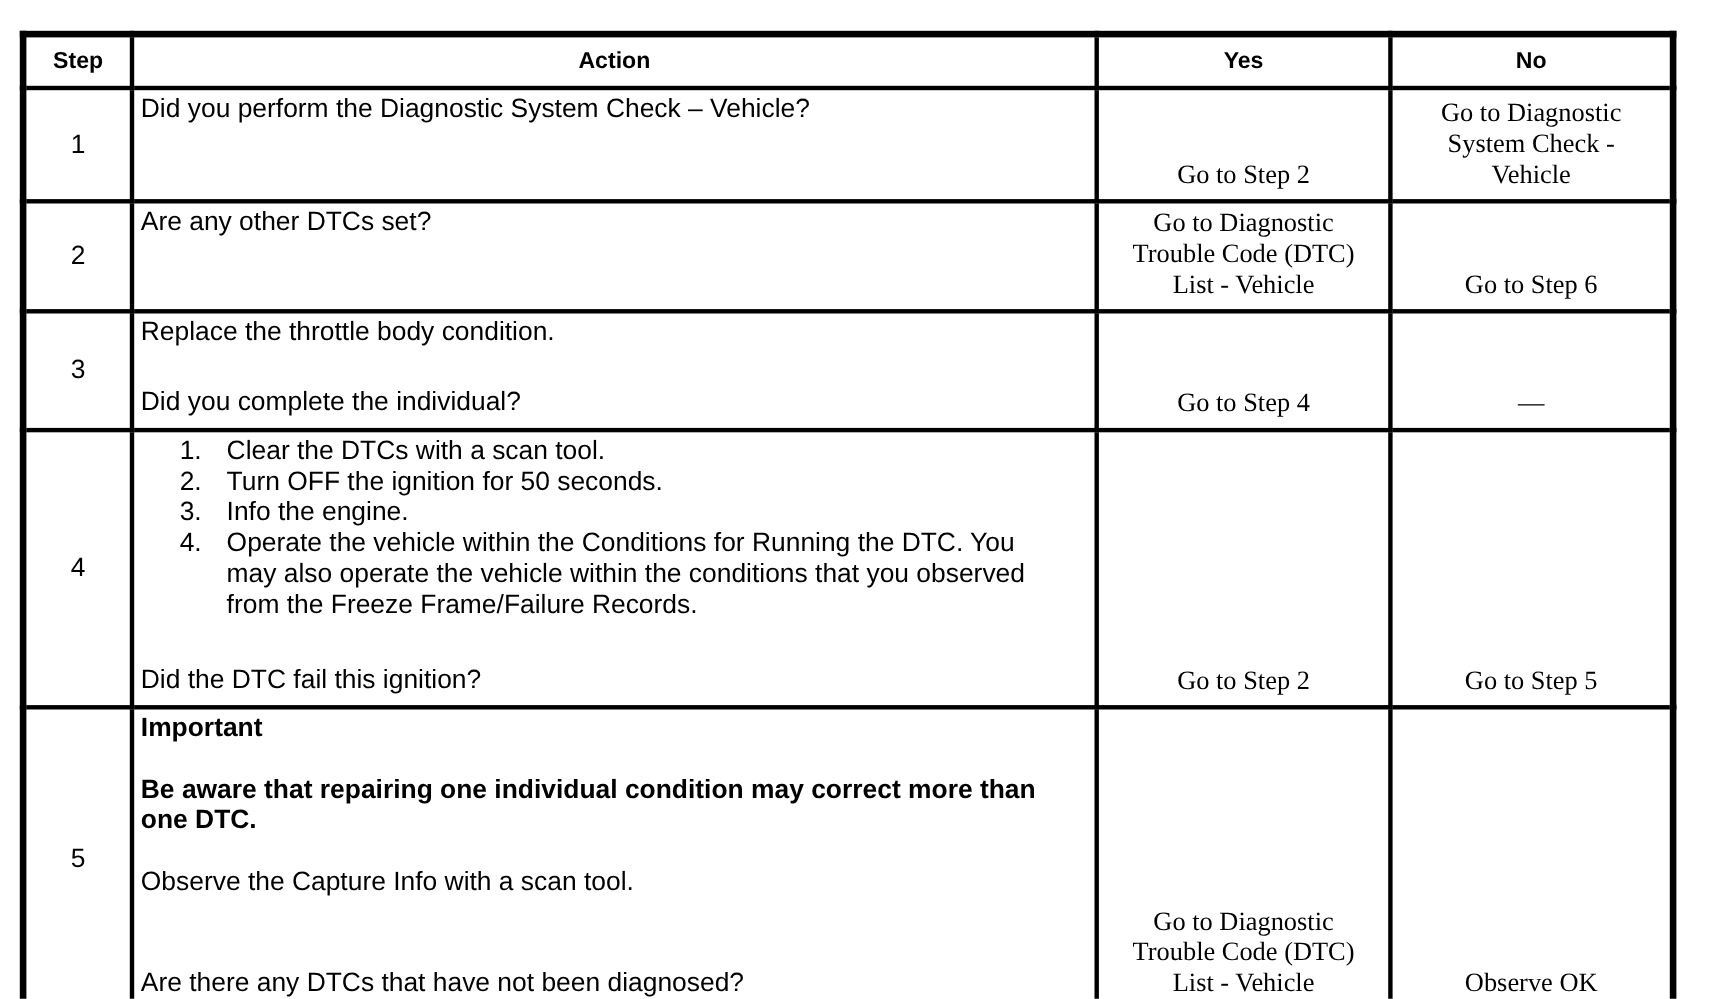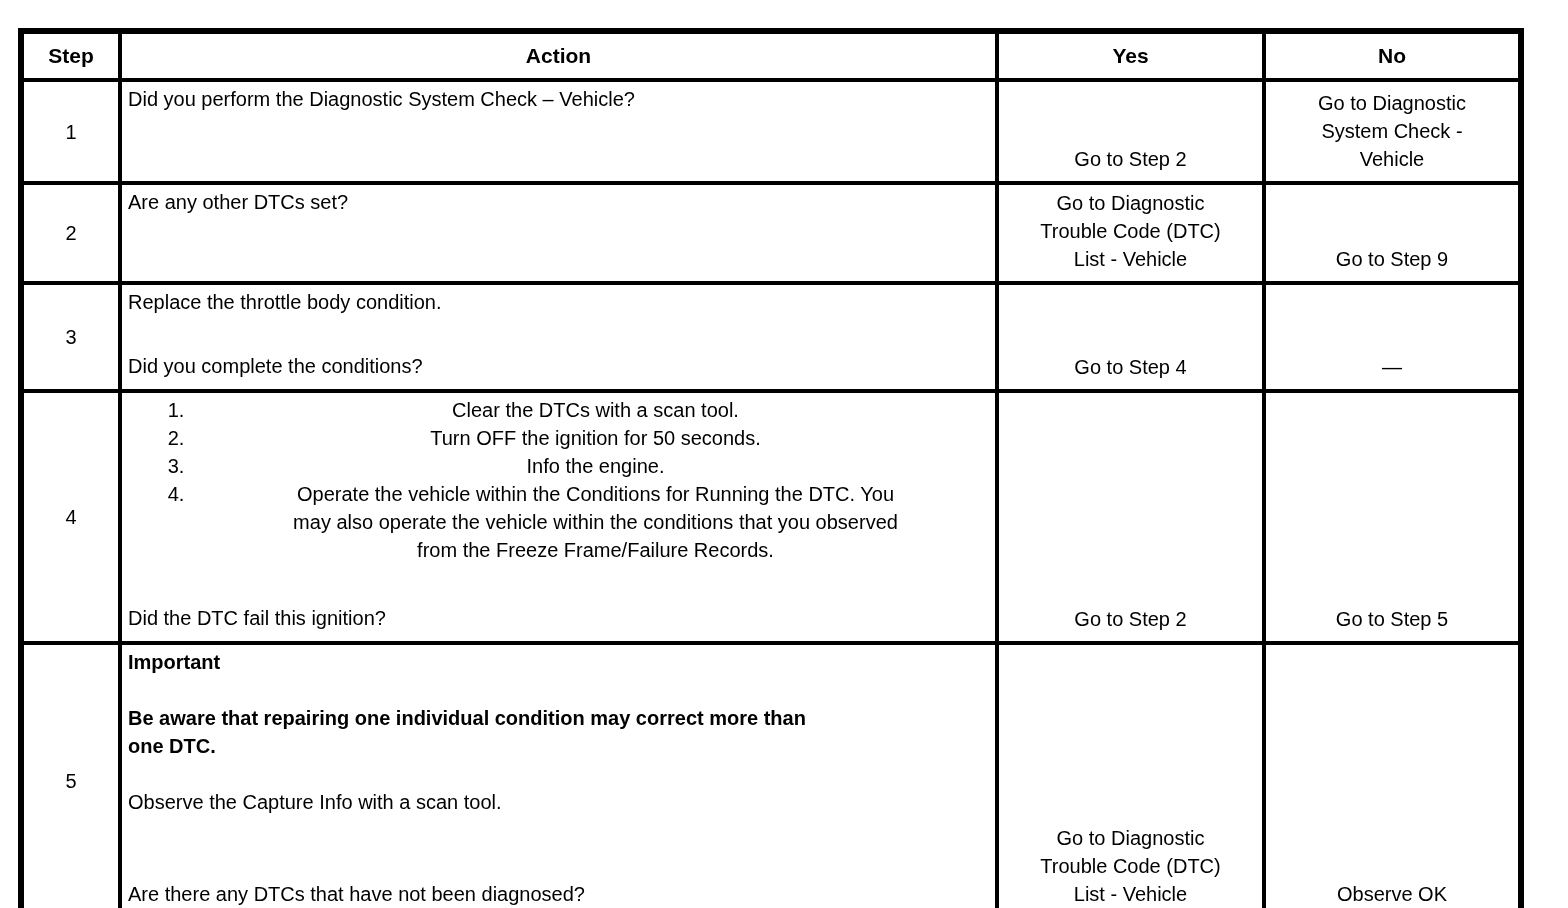--- a/index.html
+++ b/index.html
@@ -30,21 +30,21 @@
   }
   th {
     font-size: 21px;
     font-weight: bold;
     height: 40px;
     text-align: center;
     padding: 2px 4px;
     vertical-align: middle;
   }
   td {
-    font-size: 20px;
+    font-size: 24px;
     line-height: 28px;
   }
   td.step {
     text-align: center;
     vertical-align: middle;
     padding: 0;
   }
   td.action {
     vertical-align: top;
     padding: 3px 10px 6px 6px;
@@ -63,25 +63,25 @@
     font-weight: bold;
   }
   .push-bottom {
     margin-top: auto;
   }
   td.answer {
     text-align: center;
     vertical-align: bottom;
     padding: 4px 8px 8px 8px;
     white-space: pre-line;
+    font-family: Liberation Serif, serif;
   }
   ol.action-list {
     margin: 0;
     padding-left: 62px;
-    text-align: center;
   }
   ol.action-list li {
     padding-left: 16px;
     white-space: pre-line;
   }
 </style>
 </head>
 <body>
 
 <div class="page">
@@ -116,29 +116,29 @@
         <tr style="height: 97px;">
           <td class="step">2</td>
           <td class="action">
             <div class="action-inner" style="height: 81px;">
               <div class="para">Are any other DTCs set?</div>
             </div>
           </td>
           <td class="answer">Go to Diagnostic
 Trouble Code (DTC)
 List - Vehicle</td>
-          <td class="answer">Go to Step 9</td>
+          <td class="answer">Go to Step 6</td>
         </tr>
         <tr style="height: 108px;">
           <td class="step">3</td>
           <td class="action">
             <div class="action-inner" style="height: 92px;">
               <div class="para">Replace the throttle body condition.</div>
               <div class="para spacer"></div>
-              <div class="para push-bottom">Did you complete the conditions?</div>
+              <div class="para push-bottom">Did you complete the individual?</div>
             </div>
           </td>
           <td class="answer">Go to Step 4</td>
           <td class="answer">—</td>
         </tr>
         <tr style="height: 252px;">
           <td class="step">4</td>
           <td class="action">
             <div class="action-inner" style="height: 236px;">
               <ol class="action-list">

